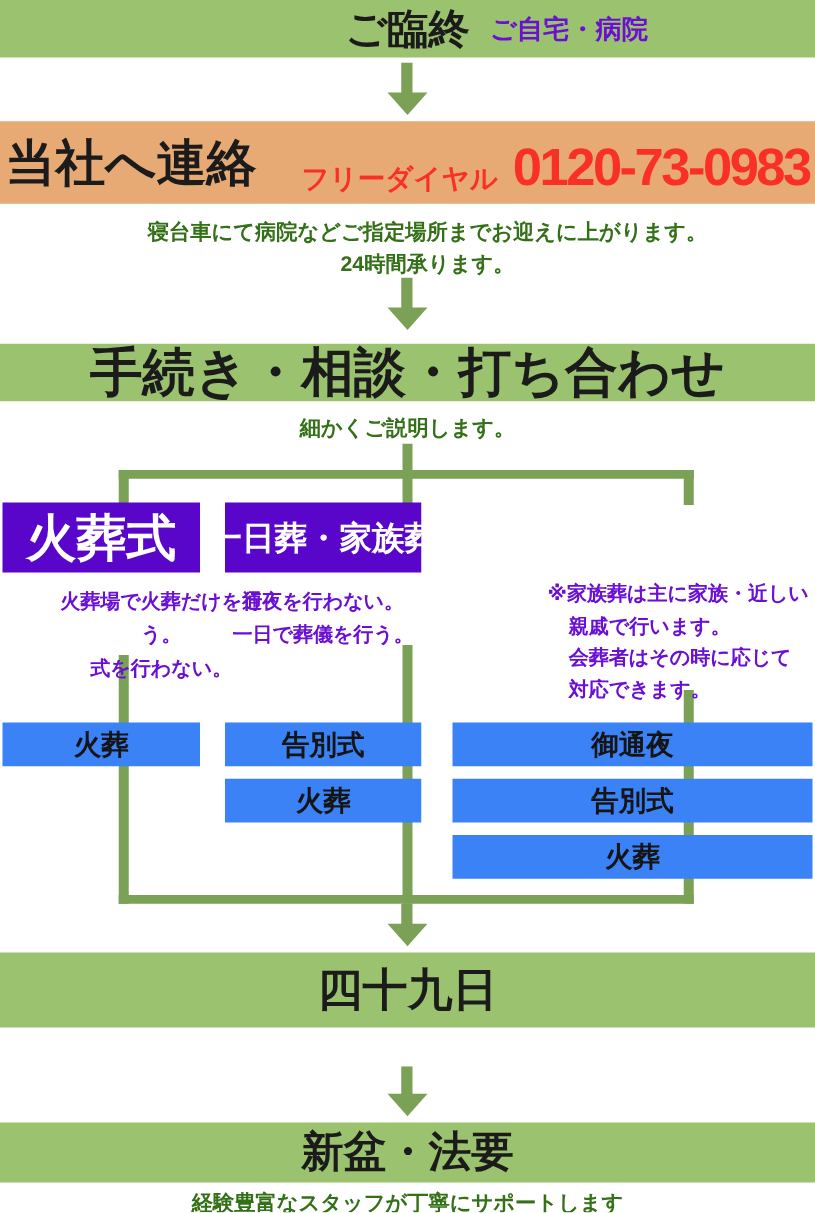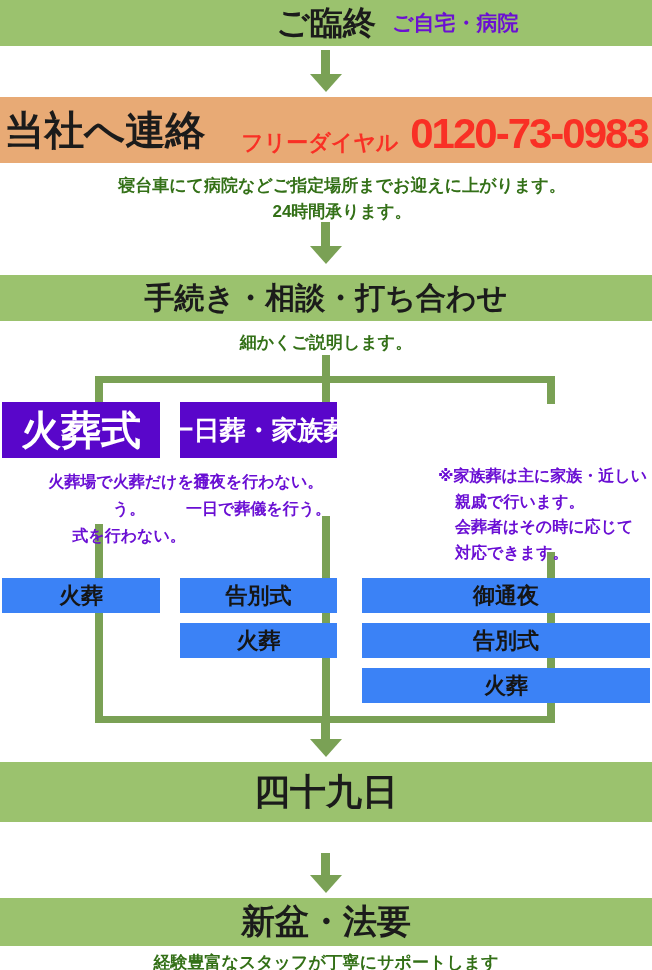--- a/index.html
+++ b/index.html
@@ -56,21 +56,21 @@
     <span style="display:block;">寝台車にて病院などご指定場所までお迎えに上がります。</span>
     <span style="display:block;">24時間承ります。</span>
   </div>
 
   <svg class="arrow" style="top:222px;" width="44" height="43" viewBox="0 0 44 43">
     <rect x="17" y="0" width="9" height="26" fill="#7AA155"></rect>
     <polygon points="6,24 38,24 22,42" fill="#7AA155"></polygon>
   </svg>
 
   <div class="bar bar-green" style="top:275px;height:46px;">
-    <span class="bar-title" style="font-size:30px;">手続き・相談・打ち合わせ</span>
+    <span class="bar-title" style="font-size:42px;">手続き・相談・打ち合わせ</span>
   </div>
   <div class="note" style="top:330px;">細かくご説明します。</div>
 
   <div class="line" style="left:322px;top:355px;width:8px;height:49px;"></div>
   <div class="line" style="left:95px;top:376px;width:460px;height:7px;"></div>
   <div class="line" style="left:95px;top:376px;width:8px;height:28px;"></div>
   <div class="line" style="left:547px;top:376px;width:8px;height:28px;"></div>
 
   <div class="line" style="left:95px;top:524px;width:8px;height:199px;"></div>
   <div class="line" style="left:322px;top:516px;width:8px;height:207px;"></div>

